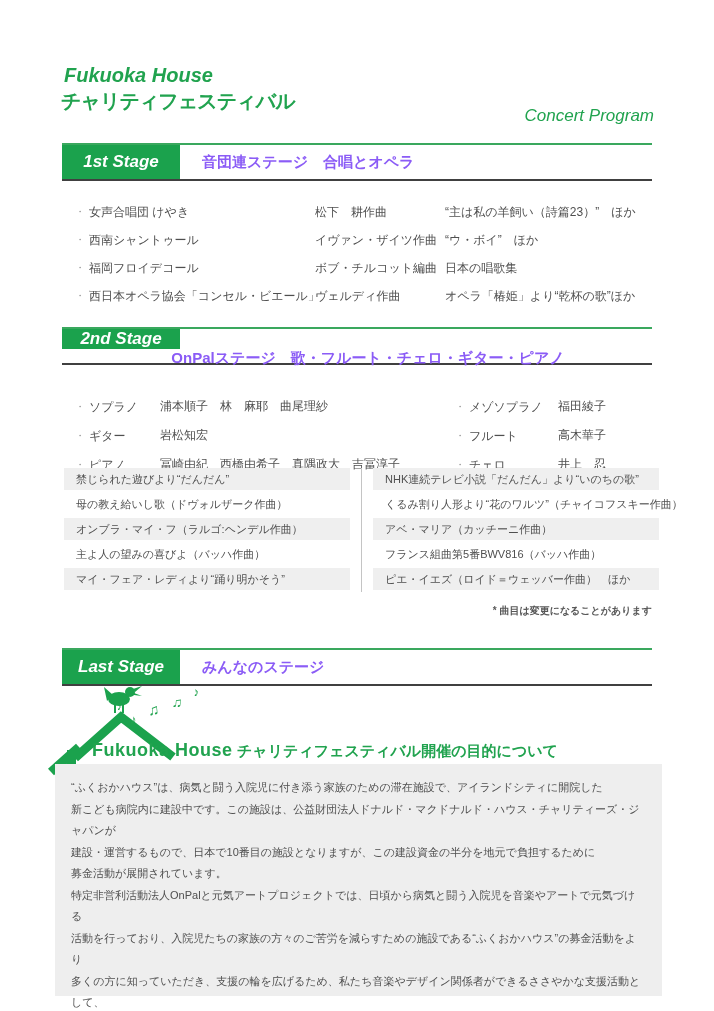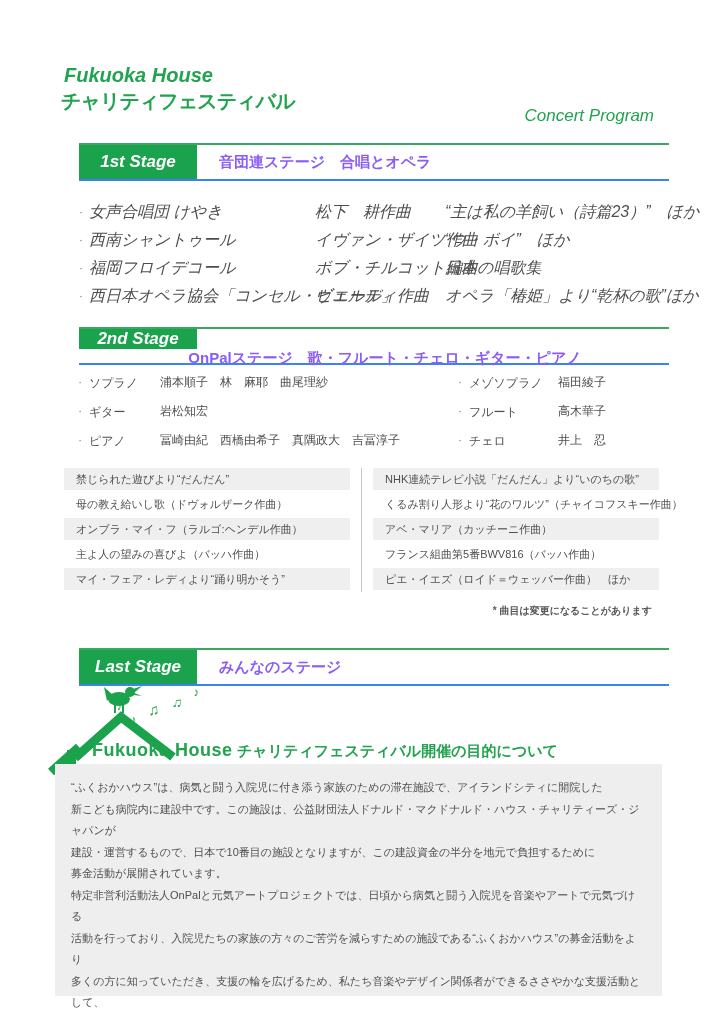--- a/index.html
+++ b/index.html
@@ -6,41 +6,41 @@
   .page{
     position:relative;width:714px;height:1011px;background:#ffffff;overflow:hidden;
     font-family:"Liberation Sans","DejaVu Sans",sans-serif;color:#4f4f4f;
   }
   
   .brand{position:absolute;left:64px;top:64px;font-size:20px;font-style:italic;font-weight:bold;color:#21a34f;}
   .main-title{position:absolute;left:61px;top:88px;font-size:20px;font-weight:bold;letter-spacing:-1px;color:#21a34f;}
   .program-label{position:absolute;right:60px;top:106px;font-size:17px;font-style:italic;color:#21a34f;}
   
   .stage-bar{
-    position:absolute;left:79px;width:590px;height:34px;
-    border-top:2px solid #3aa85e;border-bottom:2px solid #3b82f6;
+    position:absolute;left:62px;width:590px;height:34px;
+    border-top:2px solid #3aa85e;border-bottom:2px solid #404040;
     display:flex;align-items:stretch;
   }
   .stage-label{
     width:118px;background:#1ba24d;color:#ffffff;font-size:17px;font-style:italic;font-weight:bold;
     display:flex;align-items:center;justify-content:center;flex:0 0 auto;
   }
   .stage-subtitle{
     margin-left:22px;align-self:center;font-size:15px;font-weight:bold;color:#8b5cf6;white-space:nowrap;
   }
   .bar-1{top:143px;} .bar-2{top:327px;flex-direction:column;} .bar-3{top:648px;}
   
   .stage1-list{position:absolute;left:62px;top:198px;width:590px;}
-  .s1-row{position:relative;height:28px;font-size:16px;line-height:28px;white-space:nowrap;font-style:italic;}
+  .s1-row{position:relative;height:28px;font-size:12px;line-height:28px;white-space:nowrap;}
   .s1-group{position:absolute;left:13px;}
   .s1-composer{position:absolute;left:253px;}
   .s1-piece{position:absolute;left:383px;}
   .bullet::before{content:"・";color:#9a9a9a;font-size:10px;margin-right:4px;vertical-align:1px;}
   
-  .performers{position:absolute;left:62px;top:368px;width:590px;}
+  .performers{position:absolute;left:62px;top:392px;width:590px;}
   .perf-row{position:relative;height:29px;font-size:12px;line-height:29px;white-space:nowrap;}
   .perf-role-l{position:absolute;left:13px;}
   .perf-names-l{position:absolute;left:98px;}
   .perf-role-r{position:absolute;left:393px;}
   .perf-names-r{position:absolute;left:496px;}
   
   .songs-left{position:absolute;left:64px;top:468px;width:286px;}
   .songs-right{position:absolute;left:373px;top:468px;width:286px;}
   .song-row{height:22px;line-height:22px;margin-bottom:3px;font-size:11px;padding-left:12px;white-space:nowrap;}
   .song-row.shaded{background:#efefef;}

